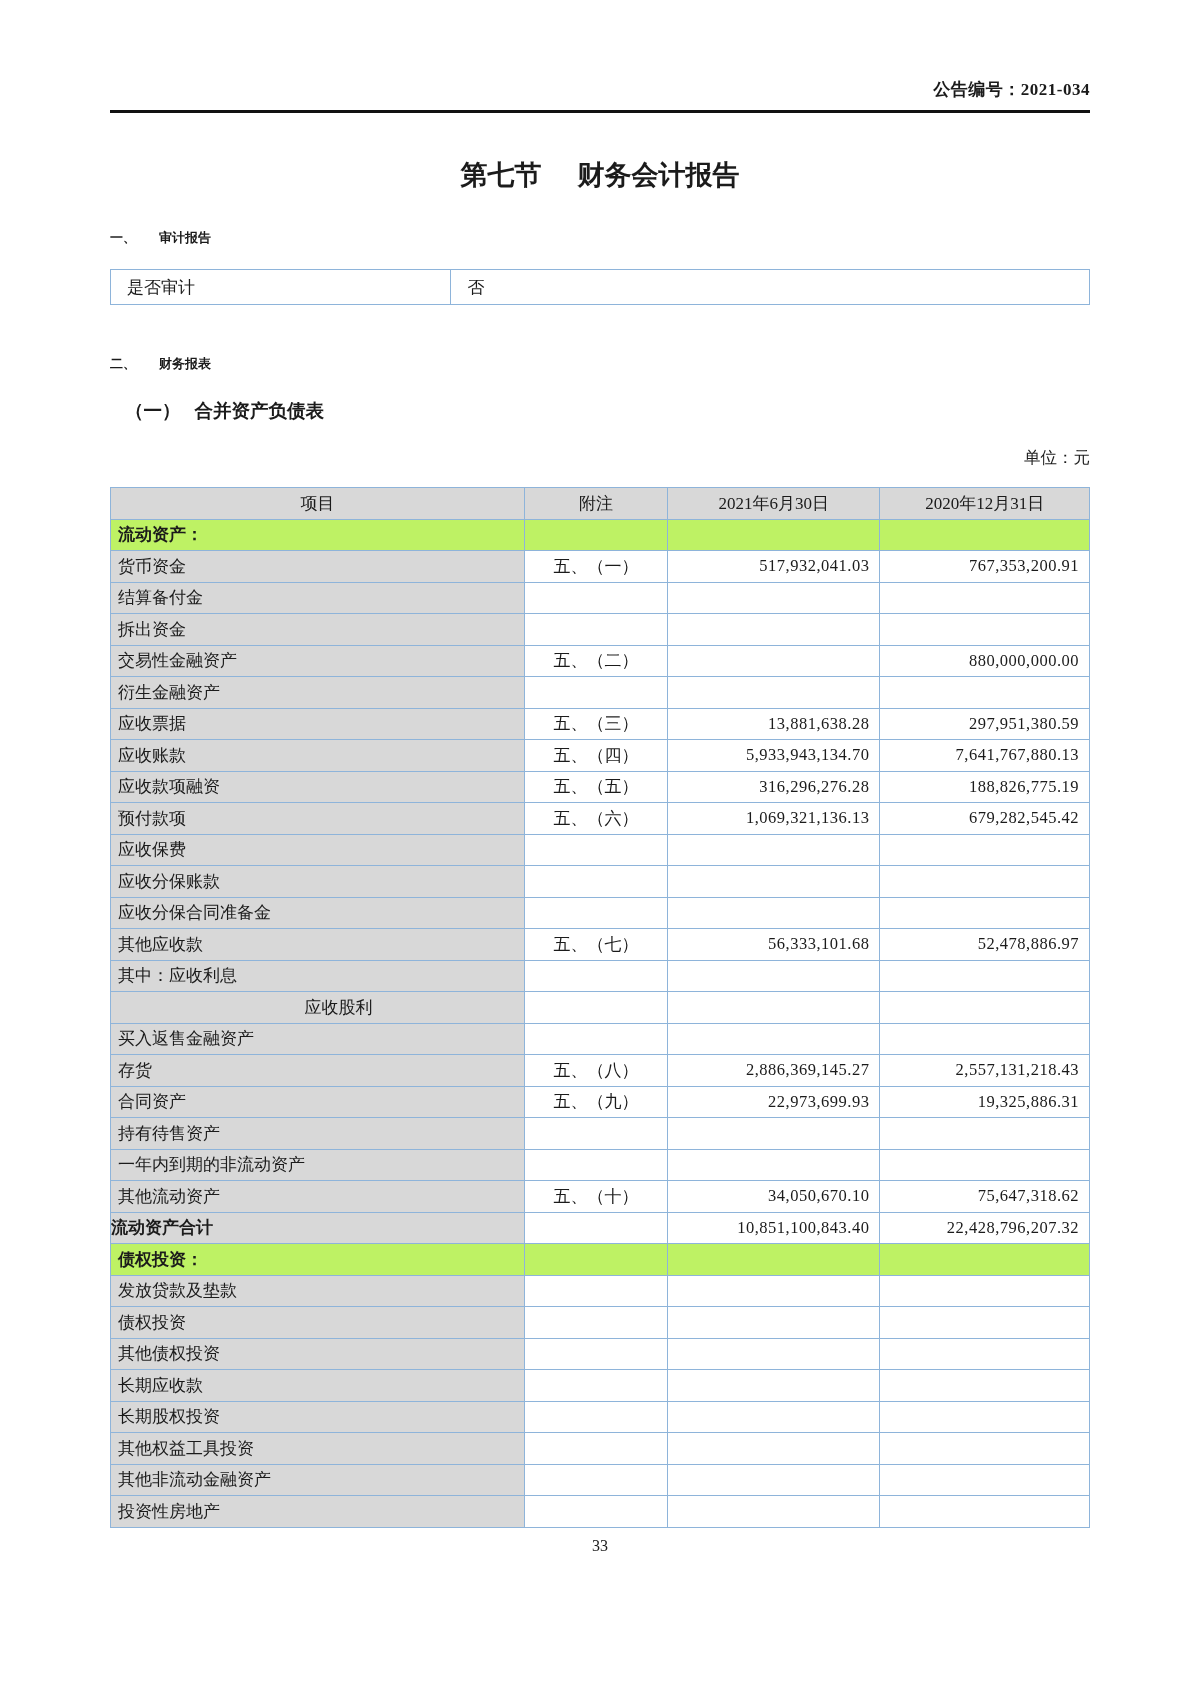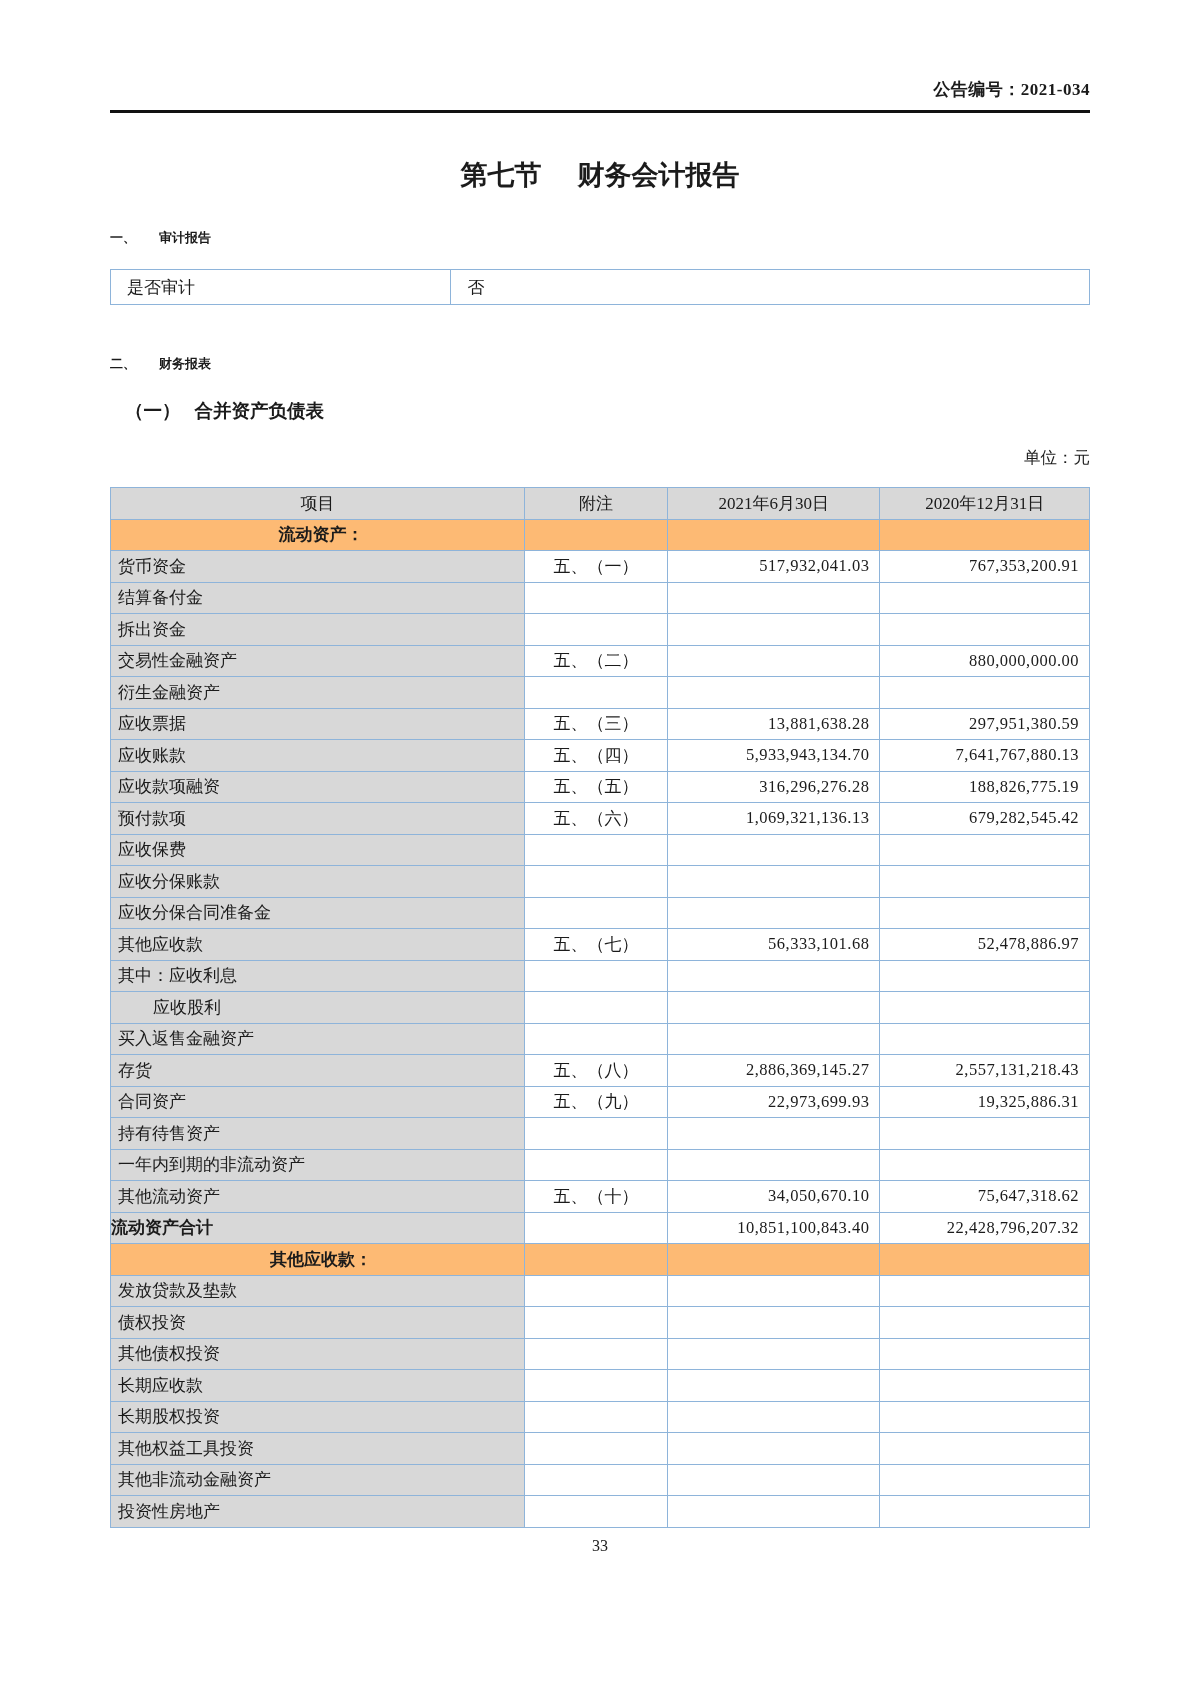--- a/index.html
+++ b/index.html
@@ -96,28 +96,28 @@
     padding-left: 7px;
     text-align: left;
   }
   .bs-table td.note { text-align: center; }
   .bs-table td.num {
     text-align: right;
     padding-right: 10px;
     font-size: 16.5px;
     letter-spacing: 0.5px;
   }
-  .bs-table tr.section td { background: #fdba74; text-align: center; }
+  .bs-table tr.section td { background: #bef264; }
   .bs-table tr.section td.item { font-weight: bold; }
   .bs-table tr.total td.item {
     text-align: left;
     padding-left: 0;
     font-weight: bold;
   }
-  .bs-table td.item.indent { padding-left: 42px; }
+  .bs-table td.item.indent { padding-left: 42px; text-align: center; }
   .page-num {
     margin-top: 9px;
     text-align: center;
     font-size: 16px;
     line-height: 18px;
   }
 </style>
 </head>
 <body>
 
@@ -294,21 +294,21 @@
           <td class="num">34,050,670.10</td>
           <td class="num">75,647,318.62</td>
         </tr>
         <tr class="total">
           <td class="item">流动资产合计</td>
           <td class="note"></td>
           <td class="num">10,851,100,843.40</td>
           <td class="num">22,428,796,207.32</td>
         </tr>
         <tr class="section">
-          <td class="item">其他应收款：</td>
+          <td class="item">债权投资：</td>
           <td class="note"></td>
           <td class="num"></td>
           <td class="num"></td>
         </tr>
         <tr class="data">
           <td class="item">发放贷款及垫款</td>
           <td class="note"></td>
           <td class="num"></td>
           <td class="num"></td>
         </tr>

